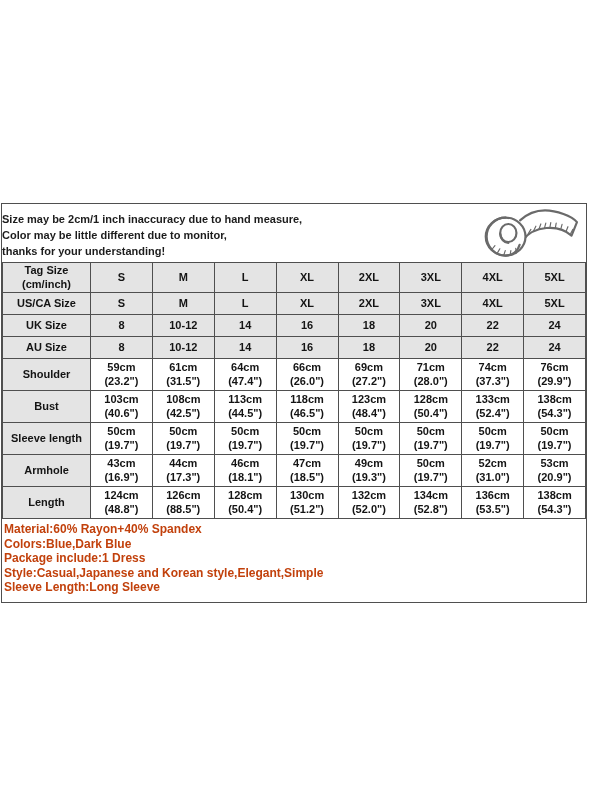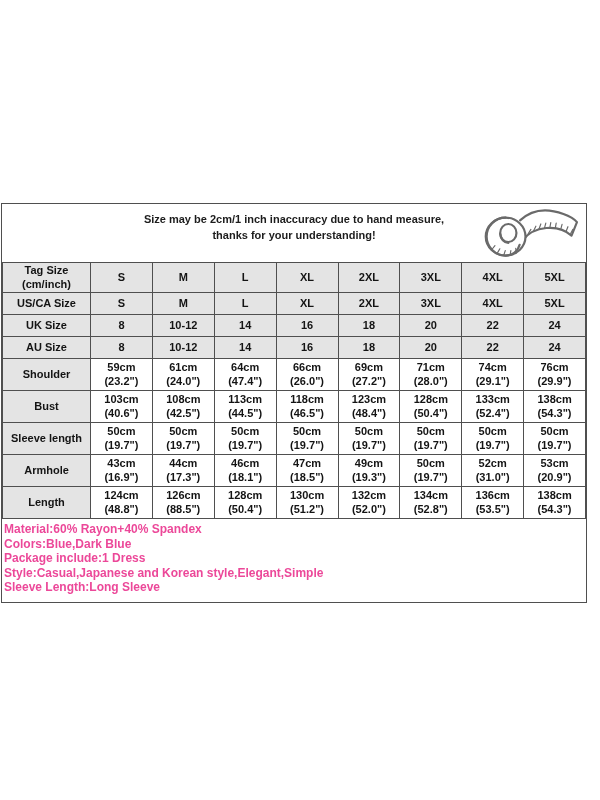--- a/index.html
+++ b/index.html
@@ -16,21 +16,21 @@
     left: 1px; top: 203px;
     width: 586px;
     background: #fff;
     border: 1px solid #4f4f4f;
   }
   
   .notice {
     position: relative;
     height: 58px;
     padding-top: 7px;
-    text-align: center;
+    text-align: left;
   }
   .notice .line {
     font-size: 11px;
     font-weight: bold;
     line-height: 16px;
     color: #1c1c1c;
   }
   .tape-icon {
     position: absolute;
     right: 5px; top: 1px;
@@ -59,30 +59,31 @@
   tr.r-size { height: 22px; }
   tr.r-meas { height: 32px; margin-top: 14px; }
   
   .details {
     padding: 3px 4px 7px 2px;
   }
   .details .dline {
     font-size: 12px;
     font-weight: 600;
     line-height: 14.6px;
-    color: #ec4899;
+    color: #c2410c;
   }
 </style>
 </head>
 <body>
 
 <div class="sheet">
 
   <div class="notice">
     <div class="line">Size may be 2cm/1 inch inaccuracy due to hand measure,</div>
+    <div class="line">Color may be little different due to monitor,</div>
     <div class="line">thanks for your understanding!</div>
     <svg class="tape-icon" viewBox="0 0 110 62" aria-hidden="true">
       <g fill="none" stroke="#6a6a6a" stroke-width="2.4" stroke-linecap="round" stroke-linejoin="round">
         <path d="M44 17 C 58 4, 76 4, 92 10 C 99 12.5, 104 15.5, 107 19 L 101 34 C 94 27.5, 84 24.5, 73 25.5 C 62 26.5, 53 31, 47 39" fill="#ffffff"></path>
         <path d="M53 32 l3 -5 M59 28.5 l2.5 -5 M65 26.5 l2 -5.5 M71 25.5 l1.5 -5.5 M77 25 l1 -5.5 M83 25.5 l1 -5.5 M89 27 l1.5 -5.5 M95 29 l2 -5 M100 31.5 l2.5 -4.5" stroke-width="1.3"></path>
         <ellipse cx="28" cy="35" rx="22" ry="21" fill="#ffffff"></ellipse>
         <path d="M28 14 a21 21 0 0 0 -21 21 a21 21 0 0 0 21 21 a16 16 0 0 0 15.5 -12"></path>
         <ellipse cx="31" cy="31" rx="9" ry="10"></ellipse>
         <path d="M22 32 a9 11 0 0 0 9 10"></path>
         <path d="M13 49 l3.2 -4 M19 53 l2.6 -4.5 M26 55.5 l1.6 -5 M33 55.5 l0.8 -5 M40 53 l-0.8 -5" stroke-width="1.3"></path>
@@ -146,31 +147,31 @@
         <td class="shaded">18</td>
         <td class="shaded">20</td>
         <td class="shaded">22</td>
         <td class="shaded">24</td>
       </tr>
       <tr class="r-meas">
         <th class="shaded">Shoulder</th>
         <td>59cm
 (23.2")</td>
         <td>61cm
-(24.0")</td>
+(31.5")</td>
         <td>64cm
 (47.4")</td>
         <td>66cm
 (26.0")</td>
         <td>69cm
 (27.2")</td>
         <td>71cm
 (28.0")</td>
         <td>74cm
-(29.1")</td>
+(37.3")</td>
         <td>76cm
 (29.9")</td>
       </tr>
       <tr class="r-meas">
         <th class="shaded">Bust</th>
         <td>103cm
 (40.6")</td>
         <td>108cm
 (42.5")</td>
         <td>113cm

